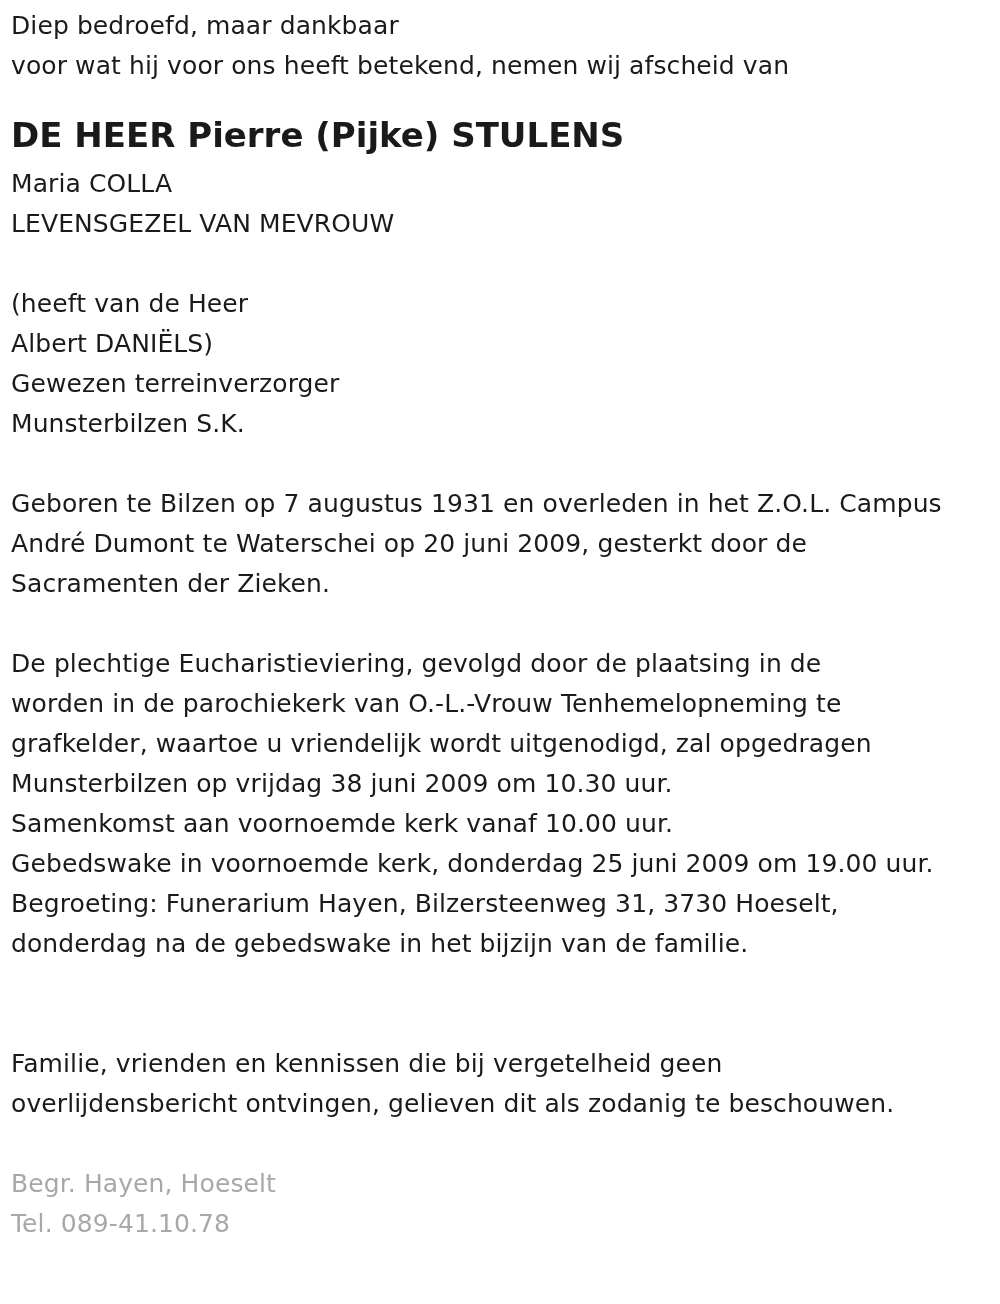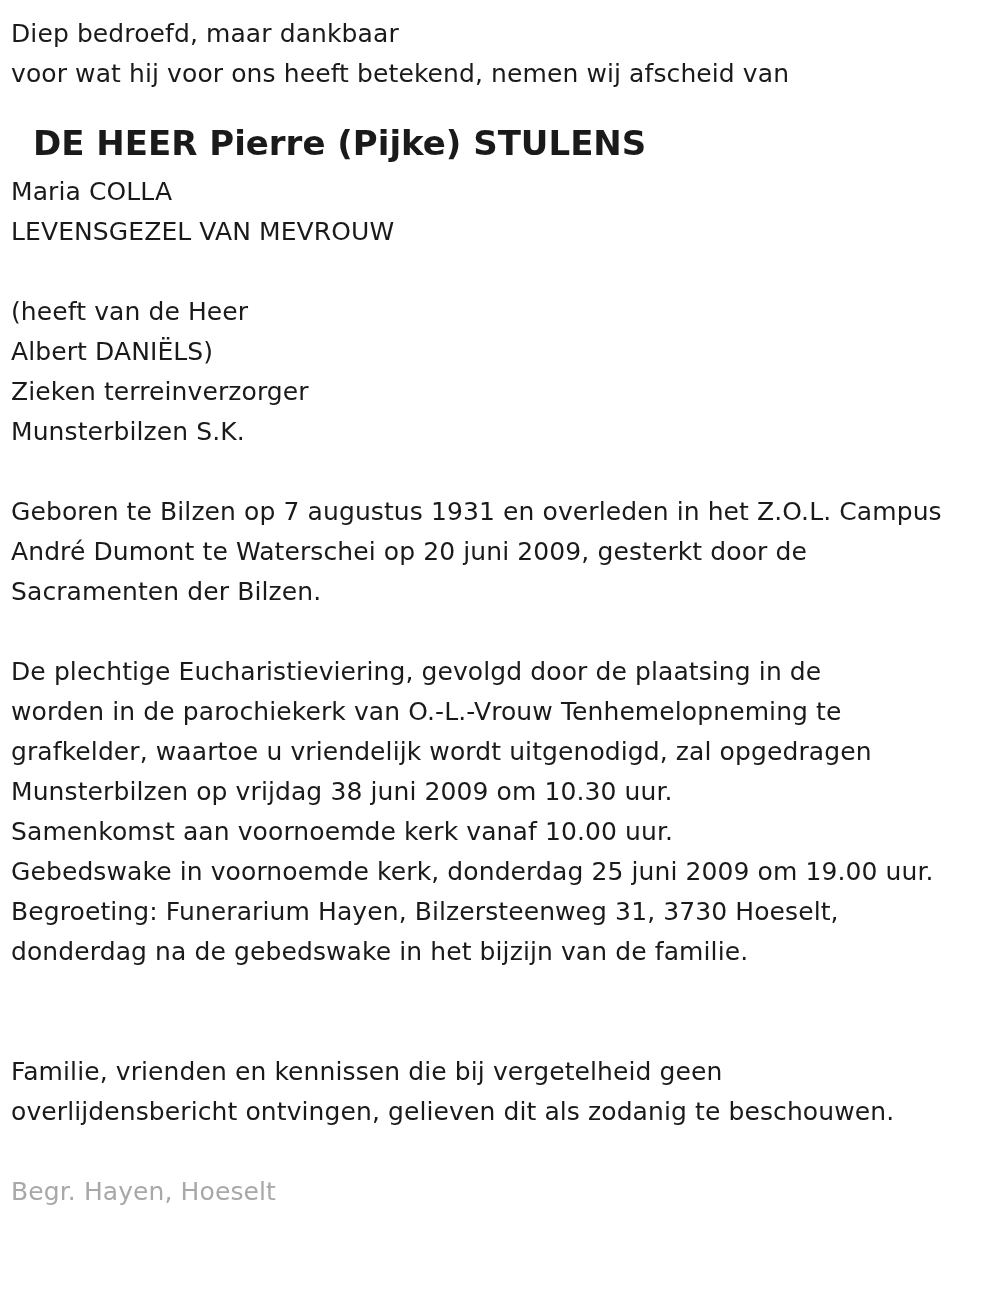--- a/index.html
+++ b/index.html
@@ -1,50 +1,50 @@
 <!DOCTYPE html>
 <html><head>
 <meta charset="utf-8">
 <style>
   html, body { margin: 0; padding: 0; background: #ffffff; }
   body { width: 1000px; height: 1304px; overflow: hidden; position: relative; }
-  .doc { position: absolute; left: 11px; top: 14px; width: 980px;
+  .doc { position: absolute; left: 11px; top: 6px; width: 980px;
          font-family: "DejaVu Sans", sans-serif; font-size: 25px; color: #1a1a1a;
          line-height: 40px; letter-spacing: 0.1px; }
   .line { display: block; white-space: nowrap; height: 40px; }
   .gap { height: 40px; }
-  .title { font-weight: bold; font-size: 34px; height: 62px; line-height: 62px; letter-spacing: 0; margin-left: 22px; }
+  .title { font-weight: bold; font-size: 34px; height: 62px; line-height: 62px; letter-spacing: 0; }
   .footer { color: #a8a8a8; }
 </style>
 </head>
 <body>
 
 <div class="doc">
   <div>
     <span class="line">Diep bedroefd, maar dankbaar</span>
     <span class="line">voor wat hij voor ons heeft betekend, nemen wij afscheid van</span>
   </div>
   <div class="gap" style="height:18px"></div>
   <div class="line title">DE HEER Pierre (Pijke) STULENS</div>
   <div style="margin-top:-2px">
     <span class="line">Maria COLLA</span>
     <span class="line">LEVENSGEZEL VAN MEVROUW</span>
   </div>
   <div class="gap"></div>
   <div>
     <span class="line">(heeft van de Heer</span>
     <span class="line">Albert DANIËLS)</span>
-    <span class="line">Zieken terreinverzorger</span>
+    <span class="line">Gewezen terreinverzorger</span>
     <span class="line">Munsterbilzen S.K.</span>
   </div>
   <div class="gap"></div>
   <div>
     <span class="line">Geboren te Bilzen op 7 augustus 1931 en overleden in het Z.O.L. Campus</span>
     <span class="line">André Dumont te Waterschei op 20 juni 2009, gesterkt door de</span>
-    <span class="line">Sacramenten der Bilzen.</span>
+    <span class="line">Sacramenten der Zieken.</span>
   </div>
   <div class="gap"></div>
   <div>
     <span class="line">De plechtige Eucharistieviering, gevolgd door de plaatsing in de</span>
     <span class="line">worden in de parochiekerk van O.-L.-Vrouw Tenhemelopneming te</span>
     <span class="line">grafkelder, waartoe u vriendelijk wordt uitgenodigd, zal opgedragen</span>
     <span class="line">Munsterbilzen op vrijdag 38 juni 2009 om 10.30 uur.</span>
     <span class="line">Samenkomst aan voornoemde kerk vanaf 10.00 uur.</span>
     <span class="line">Gebedswake in voornoemde kerk, donderdag 25 juni 2009 om 19.00 uur.</span>
     <span class="line">Begroeting: Funerarium Hayen, Bilzersteenweg 31, 3730 Hoeselt,</span>
@@ -52,14 +52,15 @@
   </div>
   <div class="gap"></div>
   <div class="gap"></div>
   <div>
     <span class="line">Familie, vrienden en kennissen die bij vergetelheid geen</span>
     <span class="line">overlijdensbericht ontvingen, gelieven dit als zodanig te beschouwen.</span>
   </div>
   <div class="gap"></div>
   <div class="footer">
     <span class="line">Begr. Hayen, Hoeselt</span>
+    <span class="line">Tel. 089-41.10.78</span>
   </div>
 </div>
 
 </body></html>

